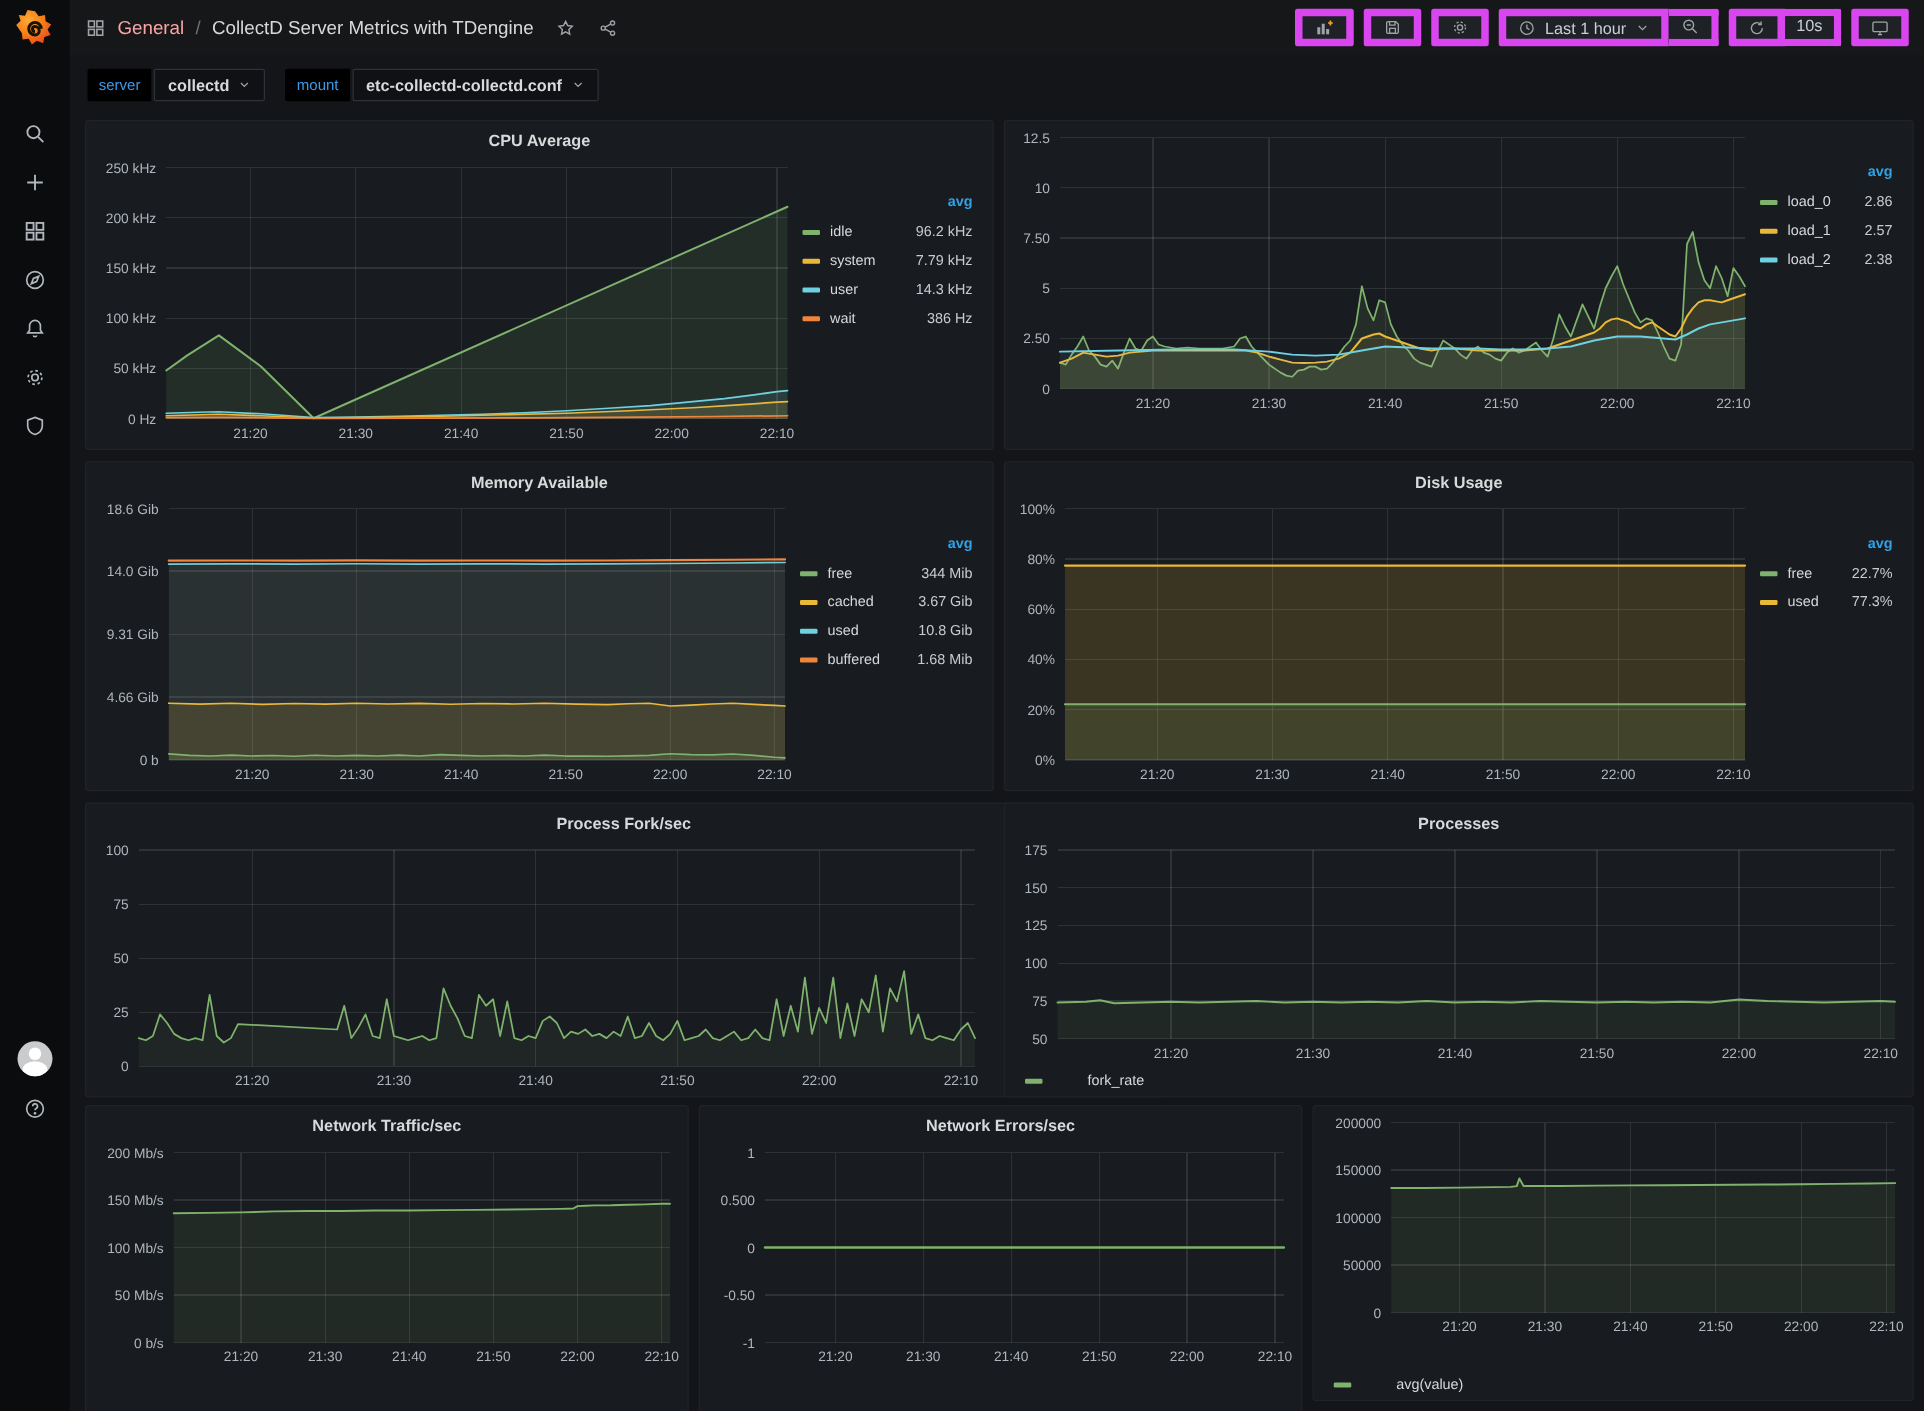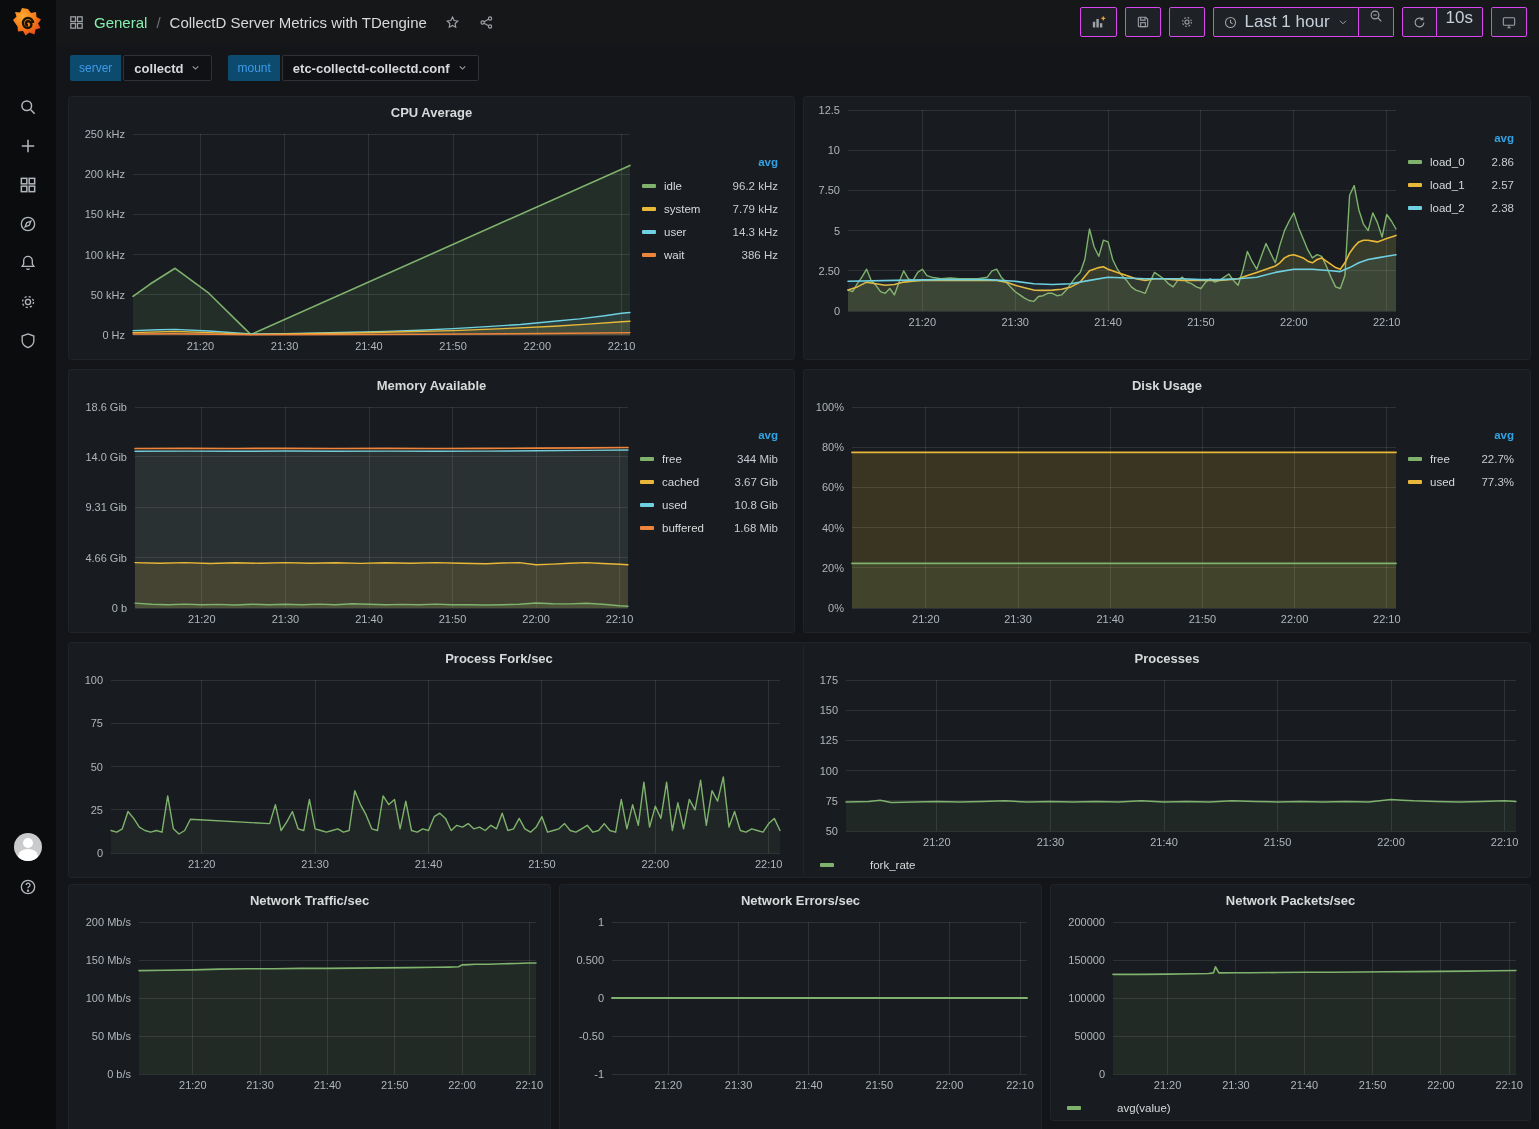--- a/index.html
+++ b/index.html
@@ -16,36 +16,36 @@
   .s-item svg { display:block; }
   .logo { position:absolute; left:50%; transform:translateX(-50%); top:6px; width:34px; height:34px; }
   .avatar-circle { width:28px; height:28px; border-radius:50%; background:#c9cbcd; position:relative; overflow:hidden; }
   .avatar-circle:before { content:""; position:absolute; left:9px; top:5px; width:10px; height:10px; border-radius:50%; background:#fff; }
   .avatar-circle:after  { content:""; position:absolute; left:4px; top:16px; width:20px; height:14px; border-radius:50%; background:#fff; }
   
   .topnav { position:absolute; left:56px; top:0; width:1483px; height:44px; background:#161719;
             display:flex; align-items:center; padding:0 12px; }
   .crumb { display:flex; align-items:center; gap:9px; }
   .crumb .grid-ic { color:#9fa3a8; display:flex; }
-  .crumb-section { color:#86efac; font-size:15px; cursor:pointer; }
+  .crumb-section { color:#fca5a5; font-size:15px; cursor:pointer; }
   .crumb-sep { color:#6e7277; font-size:15px; }
   .crumb-title { color:#d8d9da; font-size:15px; cursor:pointer; }
   .crumb-btn { color:#9fa3a8; display:flex; margin-left:8px; cursor:pointer; }
   .nav-right { margin-left:auto; display:flex; align-items:center; gap:8px; }
-  .navbtn { height:30px; background:#1e2126; border:1px solid #d946ef; border-radius:2px;
-            display:flex; align-items:center; gap:7px; padding:0 9px; color:#c7d0d9; cursor:pointer; font-size:17px; }
+  .navbtn { height:30px; background:#1e2126; border:6px solid #d946ef; border-radius:2px;
+            display:flex; align-items:center; gap:7px; padding:0 9px; color:#c7d0d9; cursor:pointer; font-size:13px; }
   .navbtn svg { display:block; }
   .btngroup { display:flex; }
   .btngroup .navbtn { border-radius:0; }
   .btngroup .navbtn:first-child { border-radius:2px 0 0 2px; }
   .btngroup .navbtn:last-child { border-radius:0 2px 2px 0; border-left:none;flex-direction:column; }
   
   .subnav { position:absolute; left:56px; top:50px; height:36px; display:flex; align-items:center; gap:16px; padding-left:14px; }
   .var { display:flex; align-items:center; }
-  .var-label { height:26px; display:flex; align-items:center; padding:0 9px; background:#0c4a6e;
+  .var-label { height:26px; display:flex; align-items:center; padding:0 9px; background:#000000;
                color:#3d9ae8; font-size:12px; border-radius:2px 0 0 2px; cursor:pointer; }
   .var-value { height:26px; display:flex; align-items:center; gap:7px; padding:0 10px; background:#0f1114;
                border:1px solid #2e3138; border-radius:2px; color:#d8d9da; font-size:13px; margin-left:2px; cursor:pointer;font-weight:bold; }
   .var-value .caret { color:#9fa3a8; }
   
   .panel { position:absolute; background:#181b1f; border:1px solid #202327; border-radius:3px;
            display:flex; flex-direction:column; padding:3px 6px 2px 6px; }
   .p-title { height:24px; flex:0 0 24px; display:flex; align-items:center; justify-content:center;
              font-size:13px; font-weight:600; color:#d8d9da; cursor:pointer; }
   .p-body { flex:1 1 auto; display:flex; min-height:0; }
@@ -647,23 +647,20 @@
   </div>
   <footer class="legend-bottom">
       <div class="lg-row">
         <span class="sw" style="background:#7EB26D"></span>
         <span class="lg-name">avg(value)</span>
       </div>
     </footer>
 </section>
 
 <section class="panel" style="left:1050px;top:884px;width:481px;height:237px">
-  <header class="p-title">
-      <span>Network Packets/sec</span>
-    </header>
   <div class="p-body">
     <div class="chart">
         <svg width="467" height="184">
           <line class="grid" x1="56" y1="162.0" x2="459" y2="162.0"></line>
           <text class="ty" x="48" y="166">0</text>
           <line class="grid" x1="56" y1="124.0" x2="459" y2="124.0"></line>
           <text class="ty" x="48" y="128">50000</text>
           <line class="grid" x1="56" y1="86.0" x2="459" y2="86.0"></line>
           <text class="ty" x="48" y="90">100000</text>
           <line class="grid" x1="56" y1="48.0" x2="459" y2="48.0"></line>

